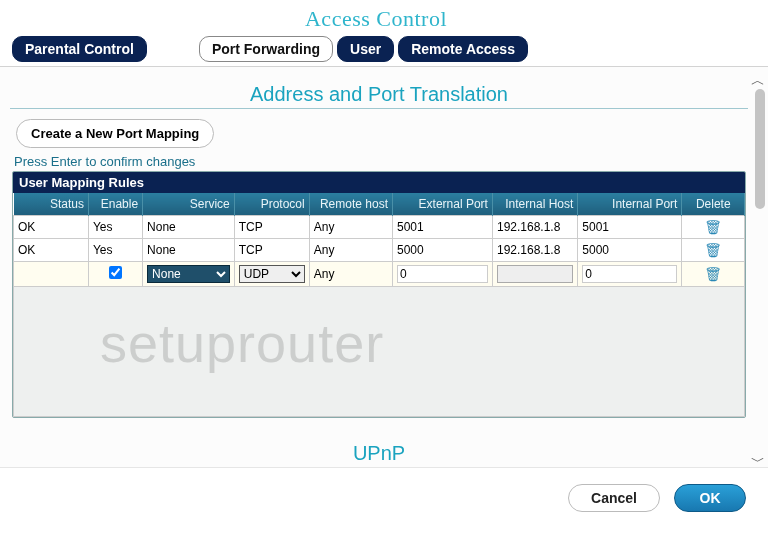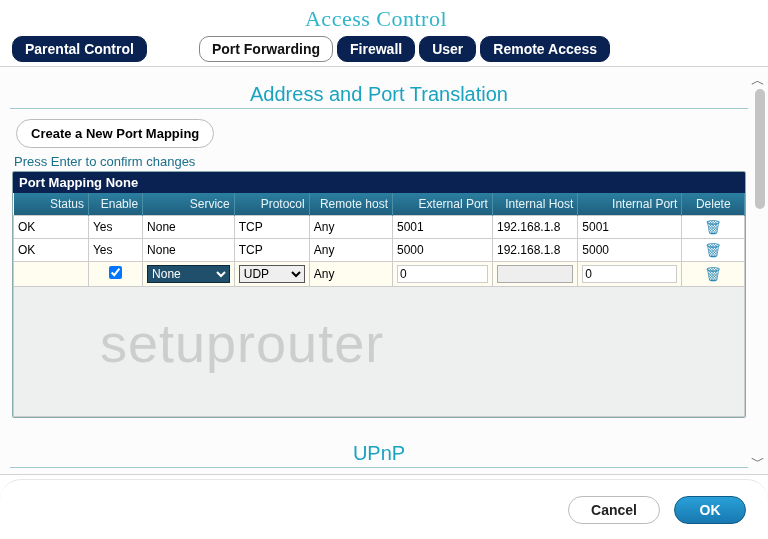--- a/index.html
+++ b/index.html
@@ -181,30 +181,29 @@
   .upnp-section { margin-top: 18px; }
   .upnp-row {
     display:flex; align-items:center; gap:16px;
     padding: 14px 6px 0 6px;
     color: #1a6f8a;
     font-size: 15px;
     font-family: "Segoe UI", Arial, sans-serif;
   }
   .footer {
     position: absolute;
-    bottom: 0; left:0; right:0;
+    bottom: 12px; left:0; right:0;
     height: 60px;
     display:flex;
     justify-content:flex-end;
     align-items:center;
     gap:14px;
     padding-right:22px;
     border-top:1px solid #e6e6e6;
     background:#fff;
-    border-radius:21px;
   }
   .btn {
     min-width: 72px;
     padding: 5px 22px;
     border-radius: 16px;
     font-size: 14px;
     font-weight: bold;
     cursor:pointer;
   }
   .btn-cancel {
@@ -227,21 +226,20 @@
   }
 </style>
 </head>
 <body>
 
 <div class="page-title">Access Control</div>
 
 <div class="tabs">
   <div class="tab">Parental Control</div>
   <div class="tab active">Port Forwarding</div>
-  <div class="tab">Firewall</div>
   <div class="tab">User</div>
   <div class="tab">Remote Access</div>
 </div>
 
 <div class="content-wrap">
 
   <div class="scroll-track">
     <span class="scroll-arrow">︿</span>
     <span class="scroll-arrow">﹀</span>
   </div>
@@ -249,21 +247,21 @@
 
   <div class="content-inner">
 
     <div class="section-title">Address and Port Translation</div>
 
     <button class="btn-new">Create a New Port Mapping</button>
 
     <div class="hint">Press Enter to confirm changes</div>
 
     <div class="table-wrap">
-      <div class="table-title">Port Mapping None</div>
+      <div class="table-title">User Mapping Rules</div>
       <table>
         <thead>
           <tr>
             <th class="col-status">Status</th>
             <th class="col-enable">Enable</th>
             <th class="col-service">Service</th>
             <th class="col-protocol">Protocol</th>
             <th class="col-remote">Remote host</th>
             <th class="col-ext">External Port</th>
             <th class="col-ihost">Internal Host</th>

